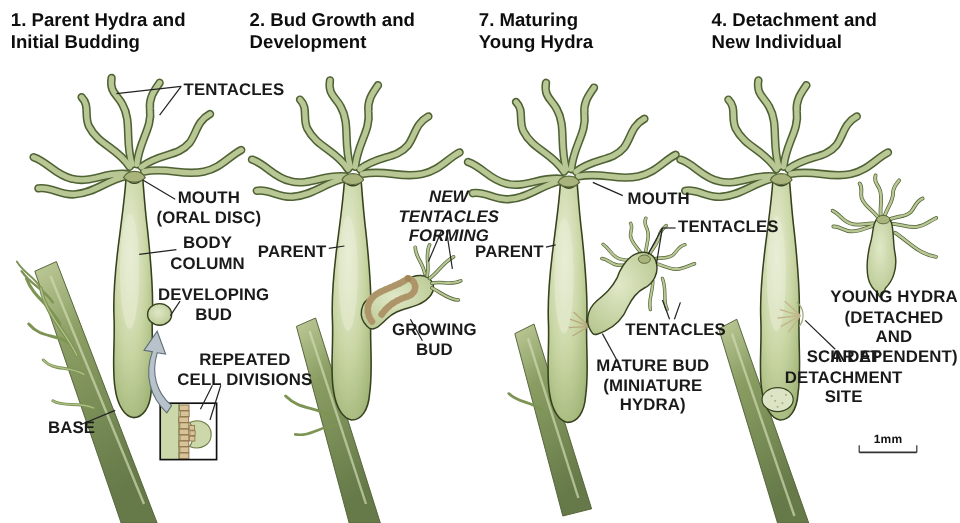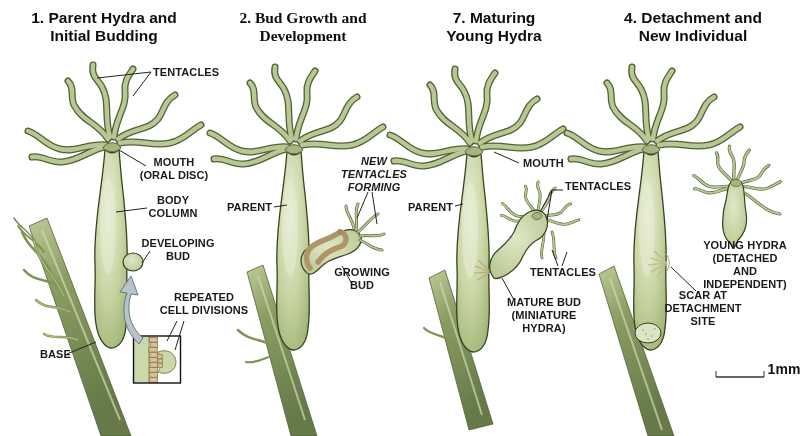--- a/index.html
+++ b/index.html
@@ -1,25 +1,25 @@
 <!DOCTYPE html>
 <html><head>
 <meta charset="utf-8">
 <style>
   html,body{margin:0;padding:0;background:#fff;}
   .stage{position:relative;width:800px;height:436px;background:#fff;overflow:hidden;
          font-family:"Liberation Sans","DejaVu Sans",sans-serif;}
   .stage svg{position:absolute;left:0;top:0;}
-  .ttl{position:absolute;transform:translateX(-50%);text-align:center;white-space:pre-line;
+  .ttl{position:absolute;transform:translateX(-50%);text-align:left;white-space:pre-line;
        font-weight:bold;font-size:15.5px;line-height:1.16;color:#0e0e0e;letter-spacing:0;}
-  .lbl{position:absolute;font-weight:bold;font-size:11px;line-height:1.18;color:#1a1a1a;
+  .lbl{position:absolute;font-weight:bold;font-size:14px;line-height:1.18;color:#1a1a1a;
        white-space:pre-line;letter-spacing:.1px;}
   .c{transform:translateX(-50%);text-align:center;}
   .r{transform:translateX(-100%);text-align:center;}
-  .mm{font-size:14px;font-weight:bold;color:#111;margin-left:44px;}
+  .mm{font-size:10px;font-weight:bold;color:#111;}
 </style>
 </head>
 <body>
 
 <div class="stage">
 
 <svg width="800" height="436" viewBox="0 0 800 436">
   <defs>
     <radialGradient id="bodyG" cx="42%" cy="32%" r="85%">
       <stop offset="0" stop-color="#e9eed8"></stop>
@@ -253,21 +253,21 @@
     <g stroke="#333" fill="none">
       <path d="M716,377 L764,377" stroke-width="1.3"></path>
       <path d="M716,371 L716,377" stroke-width="1"></path>
       <path d="M764,371 L764,377" stroke-width="1"></path>
     </g>
   </g>
 </svg>
 
   <div class="ttl" style="left:104px;top:9px;width:190px;">1. Parent Hydra and
 Initial Budding</div>
-  <div class="ttl" style="left:303px;top:9px;width:190px;font-family:Liberation Serif, serif;">2. Bud Growth and
+  <div class="ttl" style="left:303px;top:9px;width:190px;">2. Bud Growth and
 Development</div>
   <div class="ttl" style="left:494px;top:9px;width:190px;">7. Maturing
 Young Hydra</div>
   <div class="ttl" style="left:693px;top:9px;width:200px;">4. Detachment and
 New Individual</div>
 
   <div class="lbl" style="left:153px;top:66px;">TENTACLES</div>
   <div class="lbl c" style="left:174px;top:156px;">MOUTH
 (ORAL DISC)</div>
   <div class="lbl c" style="left:173px;top:194px;">BODY

